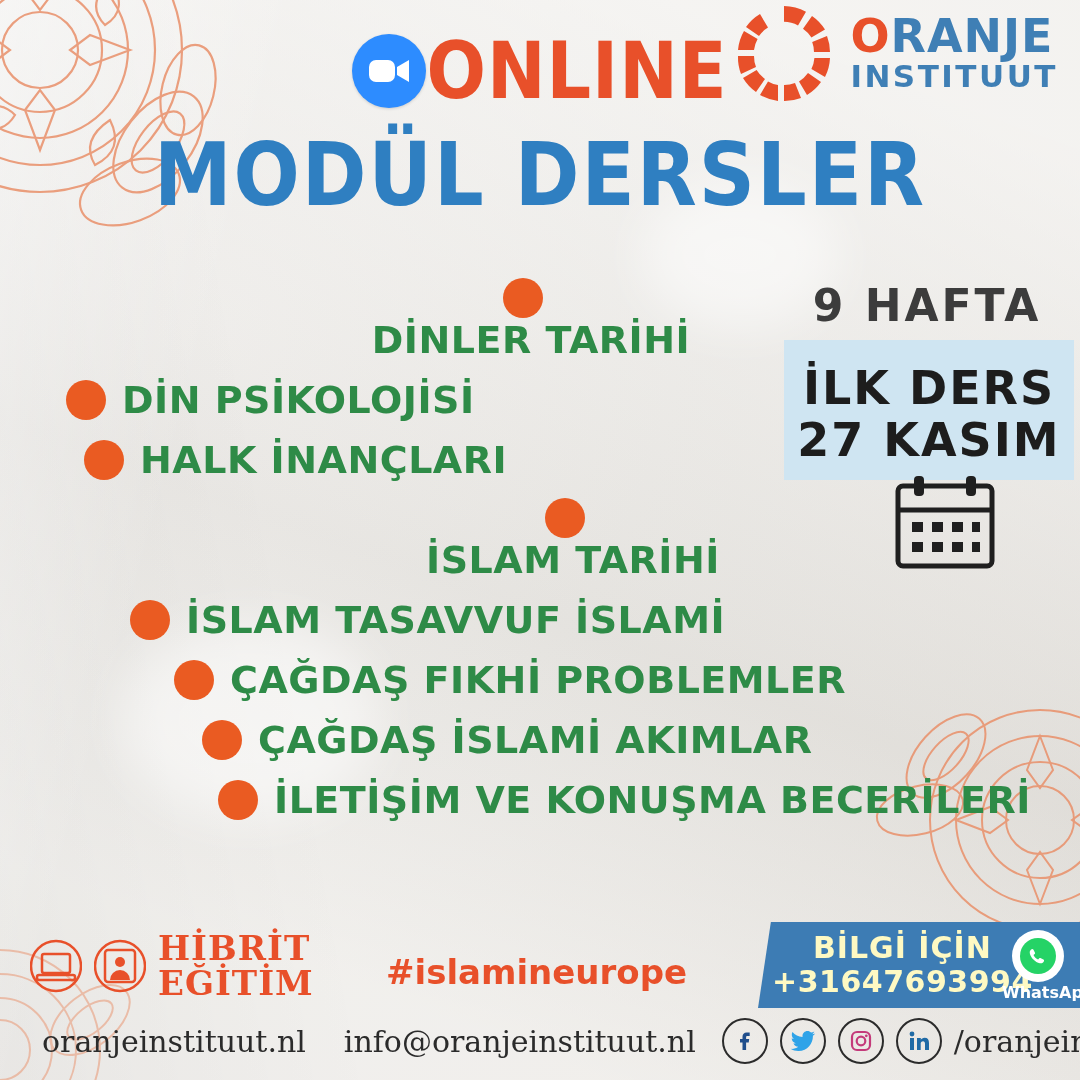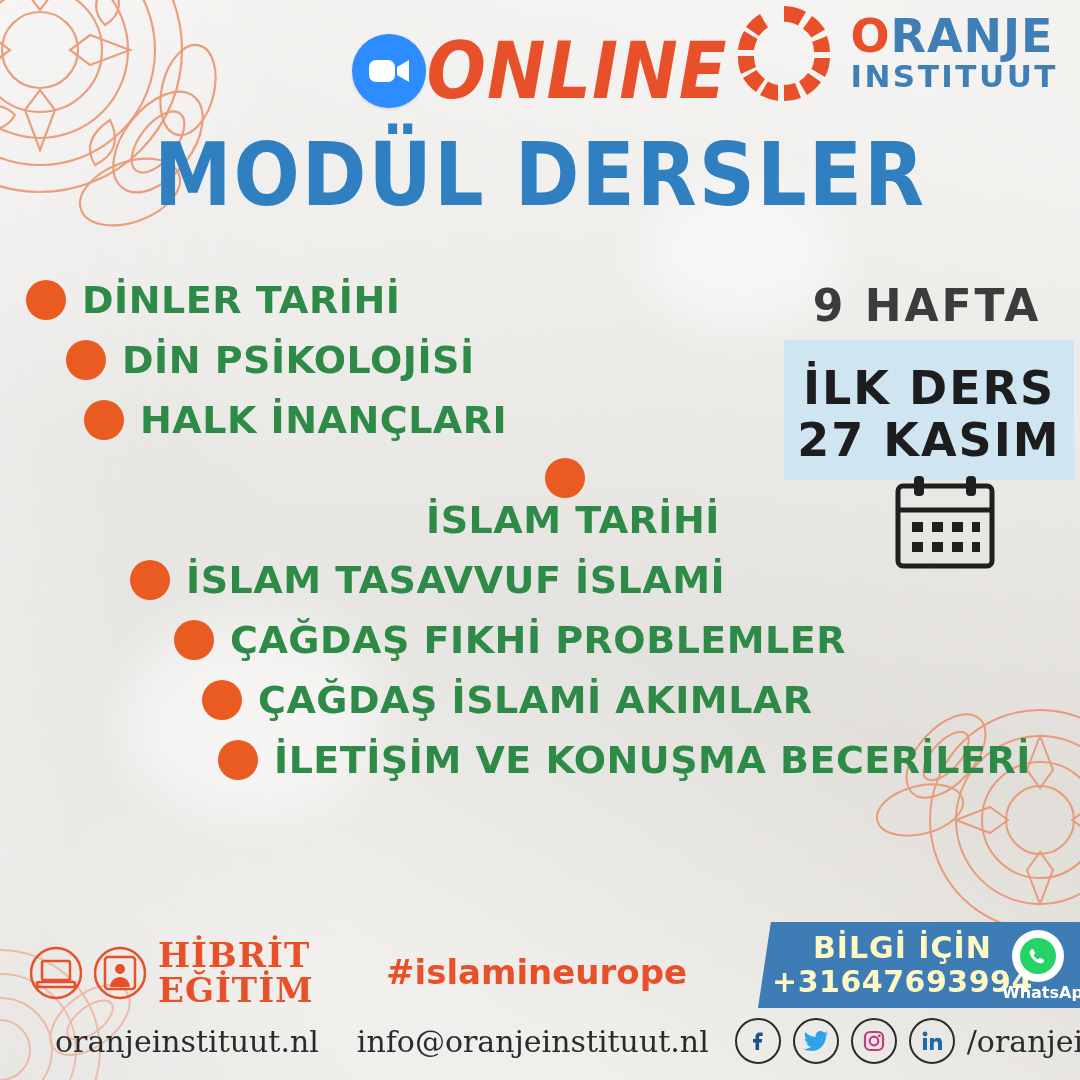--- a/index.html
+++ b/index.html
@@ -39,21 +39,20 @@
   .orn-bl { bottom: -40px; left: -60px; opacity: 0.5; }
 
   
   .header {
     position: absolute; top: 18px; left: 0; width: 100%;
     height: 210px;
   }
   .online-row {
     display: flex; align-items: center; justify-content: center;
     margin-top: 16px;
-    font-style: italic;
   }
   .zoom-badge {
     width: 74px; height: 74px; border-radius: 50%;
     background: #2d8cff;
     display: flex; align-items: center; justify-content: center;
     box-shadow: 0 1px 3px rgba(0,0,0,0.15);
   }
   .online-word {
     font-family: "DejaVu Sans", sans-serif;
     font-weight: 700;
@@ -141,21 +140,21 @@
     letter-spacing: 2px;
     color: #1d1d1d;
     line-height: 1.12;
   }
   .calendar-icon {
     position: absolute; right: 82px; top: 472px;
   }
 
   
   .hibrit {
-    position: absolute; left: 30px; bottom: 71px;
+    position: absolute; left: 30px; bottom: 78px;
     display: flex; align-items: center; gap: 12px;
   }
   .hibrit-text {
     font-family: "DejaVu Serif", serif;
     font-weight: 700;
     font-size: 34px;
     color: #e8502a;
     line-height: 1.05;
     letter-spacing: 1px;
   }
@@ -197,21 +196,21 @@
     font-weight: 700;
     font-size: 16px;
     color: #ffffff;
     margin-top: 1px;
   }
 
   .contact-bar {
     position: absolute; left: 0; bottom: 8px;
     width: 100%; height: 62px;
     display: flex; align-items: center;
-    padding-left: 43px;
+    padding-left: 30px;
     gap: 12px;
     justify-content: space-between;
   }
   .contact-text {
     font-family: "DejaVu Serif", serif;
     font-size: 30px;
     color: #2b2b2b;
   }
   .soc-circle {
     width: 46px; height: 46px; border-radius: 50%;
@@ -307,21 +306,21 @@
         <path d="M14 27 a46 46 0 0 1 14 -13 l8 13.6 a30 30 0 0 0 -9 8.4 z"></path>
       </g>
     </svg>
     <div class="logo-text">
       <div class="logo-oranje"><span class="o-first">O</span><span>RANJE</span></div>
       <div class="logo-instituut">INSTITUUT</div>
     </div>
   </div>
 
   <div class="course-list">
-    <div class="course-item" style="margin-left:0px;">
+    <div class="course-item" style="margin-left:0px;flex-direction:column;">
       <div class="bullet"></div>
       <div class="course-label">DİNLER TARİHİ</div>
     </div>
     <div class="course-item" style="margin-left:40px;">
       <div class="bullet"></div>
       <div class="course-label">DİN PSİKOLOJİSİ</div>
     </div>
     <div class="course-item" style="margin-left:58px;">
       <div class="bullet"></div>
       <div class="course-label">HALK İNANÇLARI</div>

